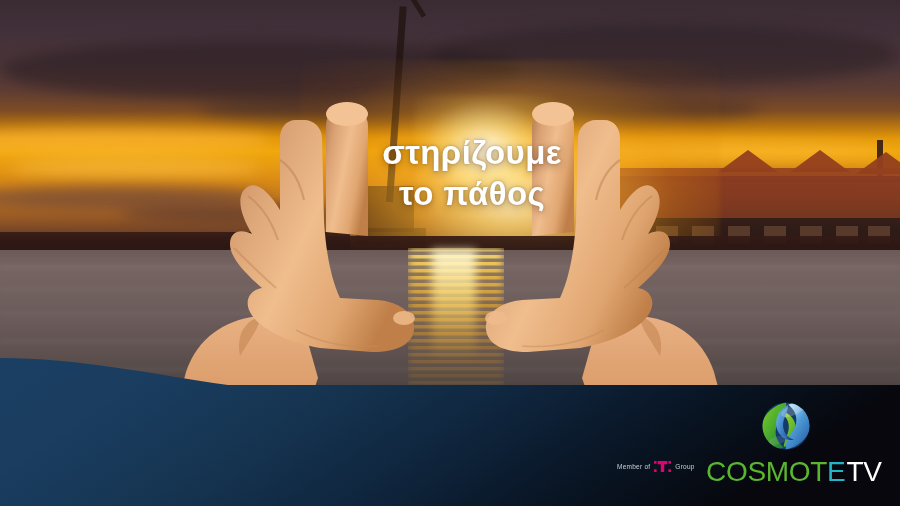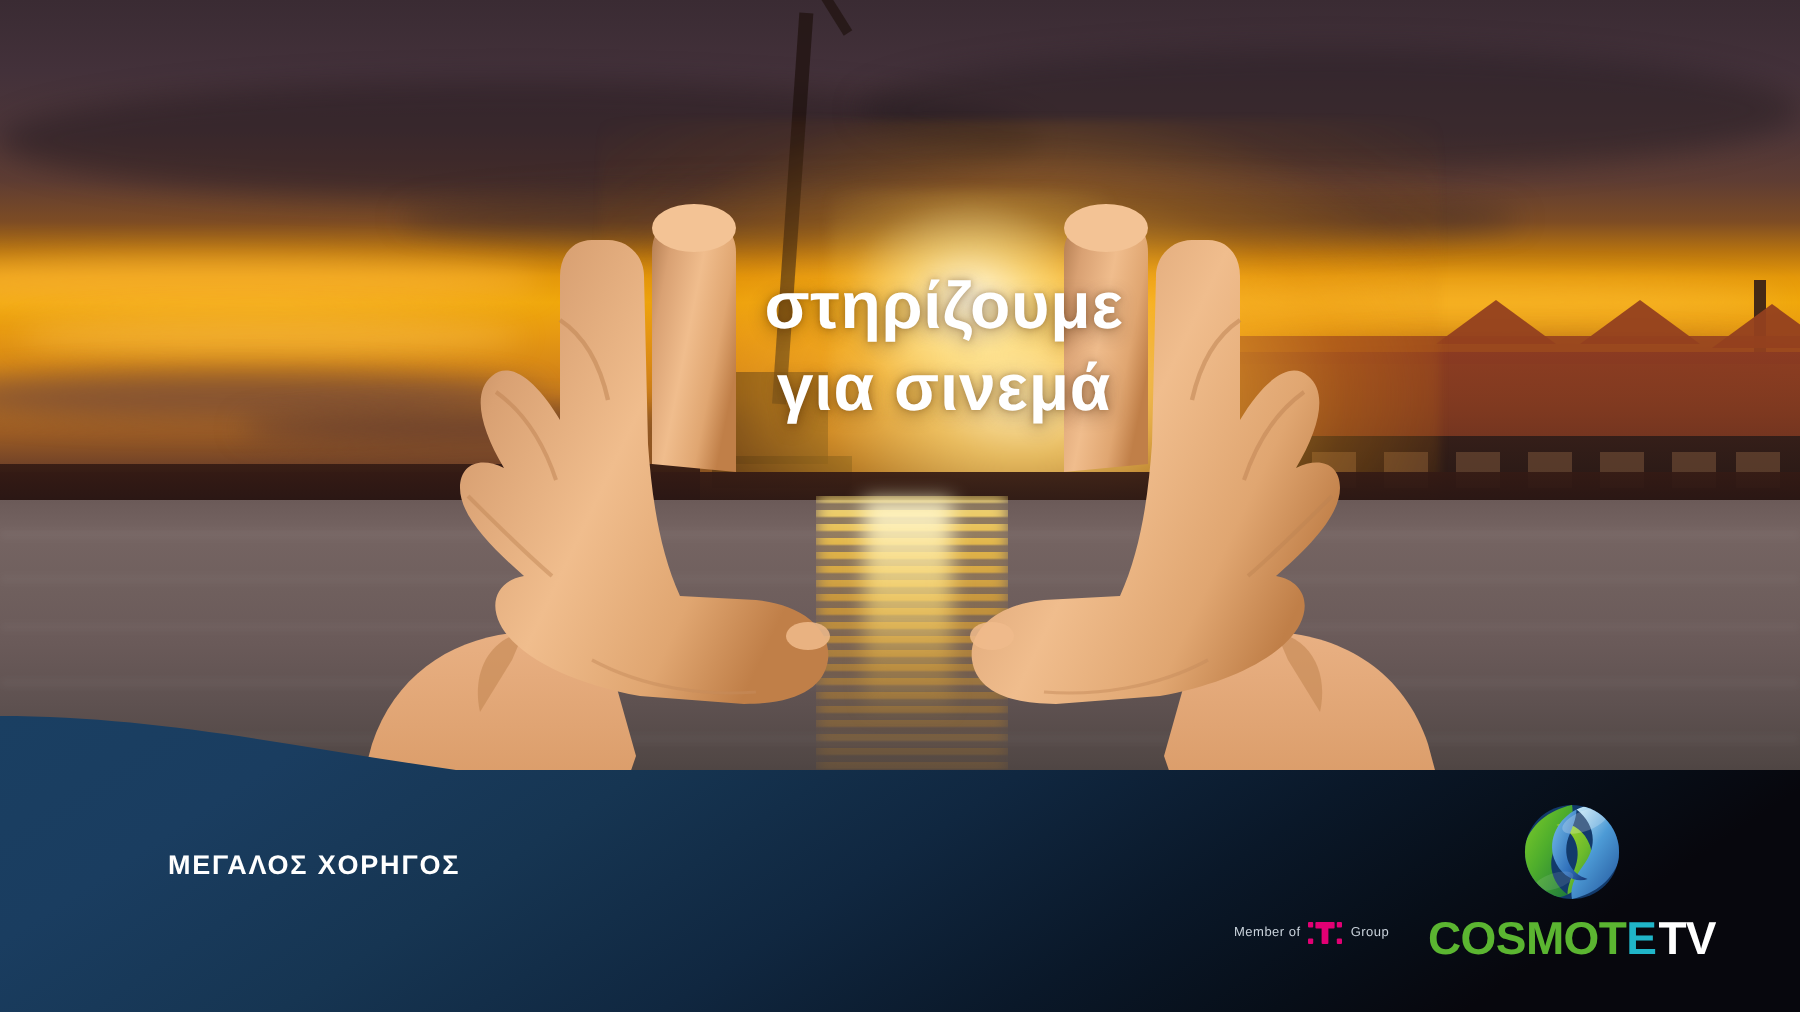--- a/index.html
+++ b/index.html
@@ -308,22 +308,22 @@
     position: absolute;
     left: 706px; top: 398px;
     width: 160px;
     text-align: center;
   }
   .sphere {
     width: 56px; height: 56px;
     margin: 0 auto 4px auto;
   }
   .wordmark {
-    font-size: 23px;
-    font-weight: 700;
+    font-size: 28px;
+    font-weight: 400;
     letter-spacing: -0.3px;
     line-height: 1;
     white-space: nowrap;
   }
   .wm-c  { color: #5bb531; }
   .wm-e  { color: #20b5c8; }
   .wm-tv { color: #ffffff; margin-left: 1px; }
 </style>
 </head>
 <body>
@@ -465,41 +465,40 @@
         <path d="M248,196 C262,206 272,222 278,240" stroke="#bd8252" stroke-width="2" fill="none" opacity="0.5"></path>
         <path d="M234,248 C248,262 262,276 276,288" stroke="#bd8252" stroke-width="2" fill="none" opacity="0.45"></path>
         <path d="M296,330 C322,344 352,348 378,346" stroke="#c58c5c" stroke-width="1.6" fill="none" opacity="0.5"></path>
         <ellipse cx="404" cy="318" rx="11" ry="7" fill="#f0bb8c" opacity="0.85"></ellipse>
       </g>
     </svg>
   </div>
 
   <div class="headline">
     <span class="ln">στηρίζουμε</span>
-    <span class="ln">για σινεμά</span>
+    <span class="ln">το πάθος</span>
   </div>
 
   <div class="bar">
     <svg class="bar-shape" viewBox="0 0 900 154" preserveAspectRatio="none" aria-hidden="true">
       <defs>
         <linearGradient id="barGrad" x1="0" y1="0" x2="1" y2="0.25">
           <stop offset="0%" stop-color="#1a3f62"></stop>
           <stop offset="18%" stop-color="#1a3d60"></stop>
           <stop offset="38%" stop-color="#163552"></stop>
           <stop offset="58%" stop-color="#102740"></stop>
           <stop offset="76%" stop-color="#0a1829"></stop>
           <stop offset="90%" stop-color="#070e18"></stop>
           <stop offset="100%" stop-color="#07070d"></stop>
         </linearGradient>
       </defs>
       <path d="M0,6 C80,6 150,22 228,33 L900,33 L900,154 L0,154 Z" fill="url(#barGrad)"></path>
     </svg>
 
     <div class="sponsor-text">
-      <div class="sponsor-title">ΜΕΓΑΛΟΣ ΧΟΡΗΓΟΣ</div>
     </div>
   </div>
 
   <div class="member">
     <span>Member of</span>
     <span class="tlogo">
       <svg width="17" height="11" viewBox="0 0 34 22" aria-hidden="true">
         <rect x="0" y="0" width="5.2" height="5.4" rx="1" fill="#e20074"></rect>
         <rect x="0" y="16.6" width="5.2" height="5.4" rx="1" fill="#e20074"></rect>
         <rect x="28.8" y="0" width="5.2" height="5.4" rx="1" fill="#e20074"></rect>

